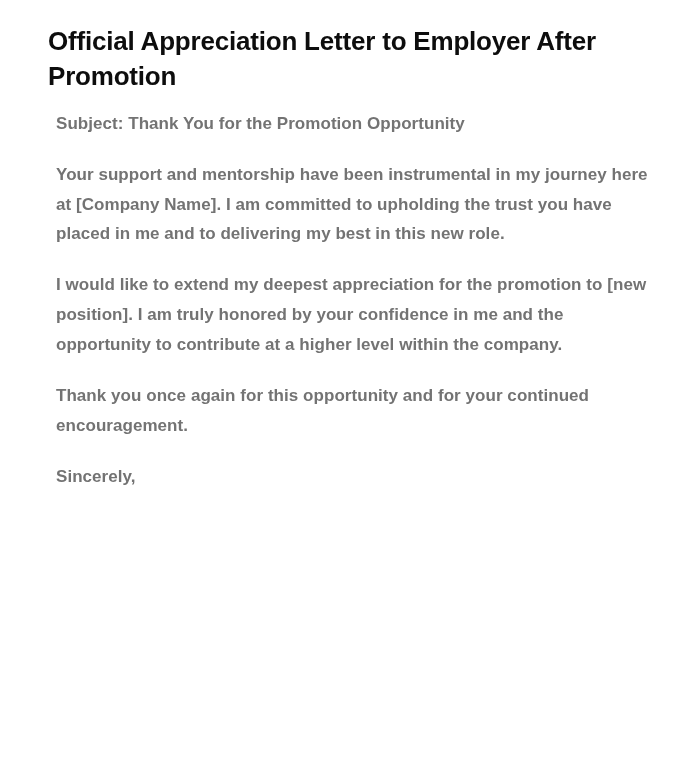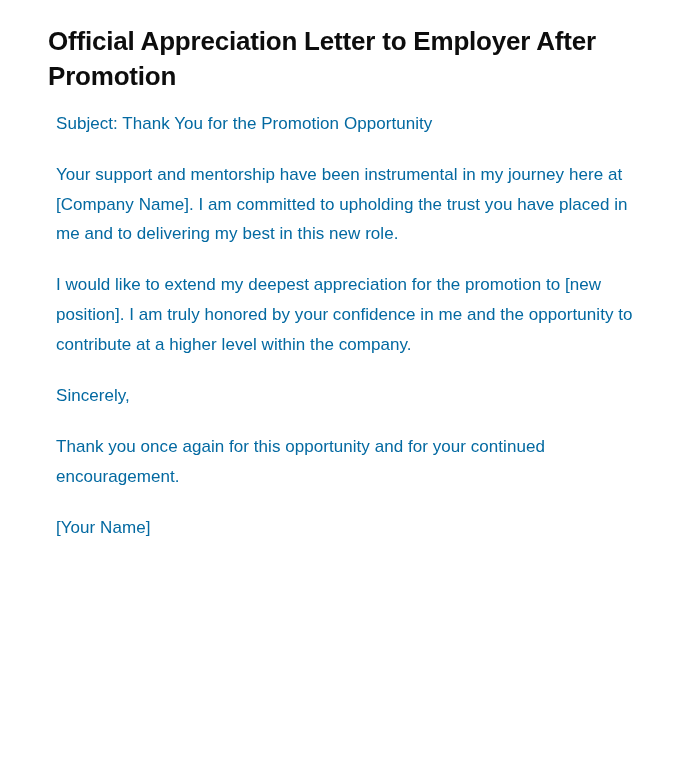--- a/index.html
+++ b/index.html
@@ -38,22 +38,22 @@
   }
 
   .letter-body {
     max-width: 602px;
   }
 
   .letter-paragraph {
     margin: 0 0 21px 0;
     font-size: 17px;
     line-height: 1.76;
-    color: #0369a1;
-    font-weight: 400;
+    color: #737373;
+    font-weight: 700;
     letter-spacing: 0.05px;
   }
 
   .letter-paragraph:last-child {
     margin-bottom: 0;
   }
 </style>
 </head>
 <body>
 
@@ -63,20 +63,19 @@
 
   <div class="letter-body">
 
     <p class="letter-paragraph">Subject: Thank You for the Promotion Opportunity</p>
 
 
     <p class="letter-paragraph">Your support and mentorship have been instrumental in my journey here at [Company Name]. I am committed to upholding the trust you have placed in me and to delivering my best in this new role.</p>
 
     <p class="letter-paragraph">I would like to extend my deepest appreciation for the promotion to [new position]. I am truly honored by your confidence in me and the opportunity to contribute at a higher level within the company.</p>
 
+    <p class="letter-paragraph">Thank you once again for this opportunity and for your continued encouragement.</p>
+
     <p class="letter-paragraph">Sincerely,</p>
 
-    <p class="letter-paragraph">Thank you once again for this opportunity and for your continued encouragement.</p>
-
-    <p class="letter-paragraph">[Your Name]</p>
 
   </div>
 </div>
 
 </body></html>

